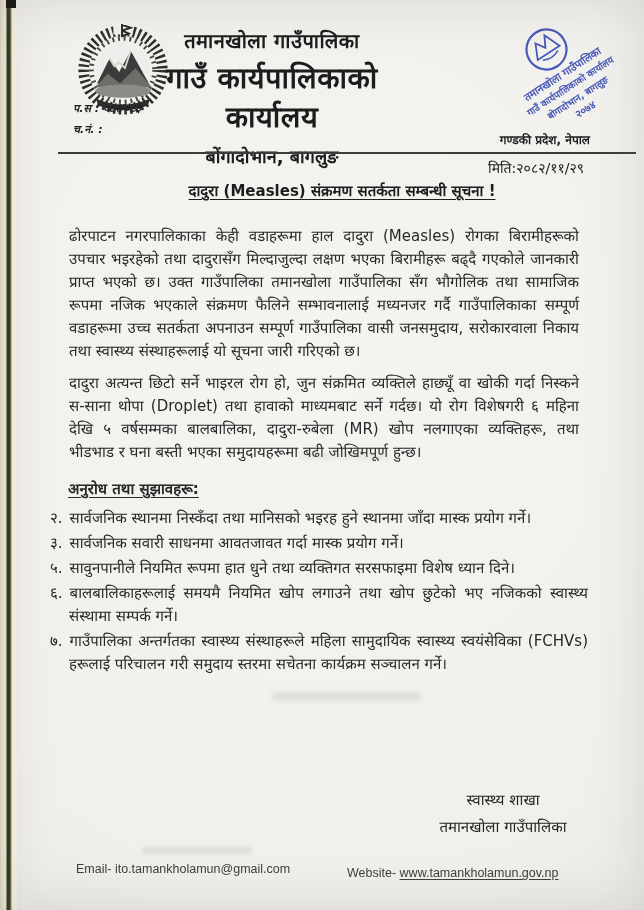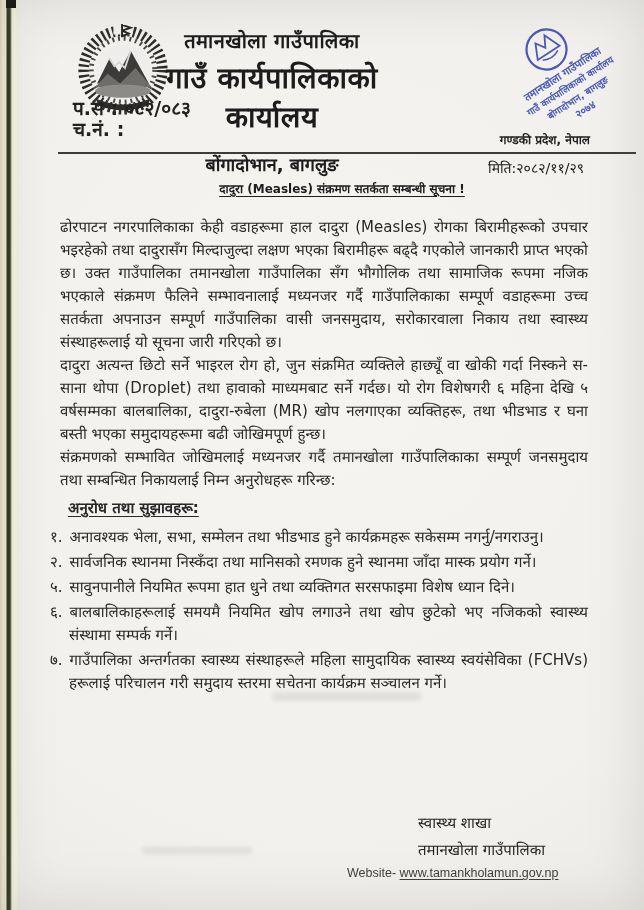--- a/index.html
+++ b/index.html
@@ -23,48 +23,48 @@
       #f6f2dc 12px,#f8f5e4 16px,#efede4 18px);
   }
   .edge-cap{position:absolute; left:6px; top:0; width:10px; height:8px; background:#0e0e0c;}
   .smudge{position:absolute; background:rgba(158,155,146,.20); border-radius:5px; filter:blur(2px);}
 
   
   .emblem{position:absolute; left:74px; top:22px; width:98px; height:96px;}
   .head-center{position:absolute; left:122px; top:27px; width:300px; text-align:center; color:#1c1c1c;}
   .org-name{font-size:20px; font-weight:bold; letter-spacing:.5px;}
   .office-name{font-size:29px; font-weight:bold; margin-top:3px; letter-spacing:.5px;}
-  .address{font-size:18px; font-weight:bold; margin-top:17px;}
+  .address{font-size:18px; font-weight:bold; margin-top:9px;}
   .stamp-wrap{position:absolute; left:498px; top:18px; width:134px; height:128px;}
-  .ref-block{position:absolute; left:73px; top:98px; font-size:19px; font-weight:bold; line-height:21px; color:#222;}
+  .ref-block{position:absolute; left:73px; top:98px; font-size:11px; font-weight:bold; line-height:21px; color:#222;font-style:italic;}
   .province{position:absolute; right:54px; top:131px; font-size:12px; font-weight:bold; color:#1f1f1f;}
   .head-rule{position:absolute; left:58px; right:8px; top:152px; height:2px; background:#3c3c3c;}
   .date-line{position:absolute; right:60px; top:158px; font-size:14px; color:#232323;}
   .notice-title{
     position:absolute; left:110px; right:70px; top:180px; text-align:center;
-    font-size:12px; font-weight:bold; color:#1d1d1d;
+    font-size:15px; font-weight:bold; color:#1d1d1d;
     text-decoration:underline; text-underline-offset:3px;
   }
 
   
   .body-text{
     position:absolute; left:60px; right:56px; top:216px;
     font-size:15px; line-height:23px; text-align:justify; color:#282828;
   }
-  .body-text p{margin:0;}
+  .body-text p{margin:9px;}
   .list-heading{
     display:inline-block; margin:5px 8px 6px; font-weight:bold;
     text-decoration:underline; text-underline-offset:3px; font-size:15px;
   }
   .req-list{margin:0;}
   .item{margin:0 0 2px; padding-left:9px; text-indent:-19px;}
   .item .num{margin-right:7px;}
 
   .signature{
-    position:absolute; right:56px; top:810px; width:170px; 
+    position:absolute; right:56px; top:787px; width:170px; text-align:center;
     font-size:15px; line-height:27px; color:#242424;
   }
   .footer-email,.footer-web{
     position:absolute; font-family:"Liberation Sans", sans-serif;
     font-size:12.5px; color:#3d3d3d;
   }
   .footer-email{left:76px; top:862px;}
   .footer-web{left:347px; top:866px;}
   .footer-web .url{text-decoration:underline; text-underline-offset:2px;margin-top:36px;}
 
@@ -118,36 +118,39 @@
 
   <div class="province">गण्डकी प्रदेश, नेपाल</div>
   <div class="head-rule"></div>
   <div class="date-line">मिति:२०८२/११/२९</div>
 
   <div class="notice-title">दादुरा (Measles) संक्रमण सतर्कता सम्बन्धी सूचना !</div>
 
   <div class="body-text">
     <p>ढोरपाटन नगरपालिकाका केही वडाहरूमा हाल दादुरा (Measles) रोगका बिरामीहरूको उपचार भइरहेको तथा दादुरासँग मिल्दाजुल्दा लक्षण भएका बिरामीहरू बढ्दै गएकोले जानकारी प्राप्त भएको छ। उक्त गाउँपालिका तमानखोला गाउँपालिका सँग भौगोलिक तथा सामाजिक रूपमा नजिक भएकाले संक्रमण फैलिने सम्भावनालाई मध्यनजर गर्दै गाउँपालिकाका सम्पूर्ण वडाहरूमा उच्च सतर्कता अपनाउन सम्पूर्ण गाउँपालिका वासी जनसमुदाय, सरोकारवाला निकाय तथा स्वास्थ्य संस्थाहरूलाई यो सूचना जारी गरिएको छ।</p>
     <p>दादुरा अत्यन्त छिटो सर्ने भाइरल रोग हो, जुन संक्रमित व्यक्तिले हाछ्यूँ वा खोकी गर्दा निस्कने स-साना थोपा (Droplet) तथा हावाको माध्यमबाट सर्ने गर्दछ। यो रोग विशेषगरी ६ महिना देखि ५ वर्षसम्मका बालबालिका, दादुरा-रुबेला (MR) खोप नलगाएका व्यक्तिहरू, तथा भीडभाड र घना बस्ती भएका समुदायहरूमा बढी जोखिमपूर्ण हुन्छ।</p>
-    <p>संक्रमणको सम्भावित जोखिमलाई मध्यनजर गर्दै तमानखोला गाउँपालिकाका सम्पूर्ण जनसमुदाय तथा सम्बन्धित निकायलाई निम्न अनुरोधहरू गरिन्छ:</p>
     <div><span class="list-heading">अनुरोध तथा सुझावहरू:</span></div>
     <div class="req-list">
-      <div class="item"><span class="num">१.</span><span>अनावश्यक भेला, सभा, सम्मेलन तथा भीडभाड हुने कार्यक्रमहरू सकेसम्म नगर्नु/नगराउनु।</span></div>
-      <div class="item"><span class="num">२.</span><span>सार्वजनिक स्थानमा निस्कँदा तथा मानिसको रमणक हुने स्थानमा जाँदा मास्क प्रयोग गर्ने।</span></div>
+      <div class="item"><span class="num">२.</span><span>सार्वजनिक स्थानमा निस्कँदा तथा मानिसको भइरह हुने स्थानमा जाँदा मास्क प्रयोग गर्ने।</span></div>
+      <div class="item"><span class="num">३.</span><span>सार्वजनिक सवारी साधनमा आवतजावत गर्दा मास्क प्रयोग गर्ने।</span></div>
       <div class="item"><span class="num">५.</span><span>सावुनपानीले नियमित रूपमा हात धुने तथा व्यक्तिगत सरसफाइमा विशेष ध्यान दिने।</span></div>
       <div class="item"><span class="num">६.</span><span>बालबालिकाहरूलाई समयमै नियमित खोप लगाउने तथा खोप छुटेको भए नजिकको स्वास्थ्य संस्थामा सम्पर्क गर्ने।</span></div>
       <div class="item"><span class="num">७.</span><span>गाउँपालिका अन्तर्गतका स्वास्थ्य संस्थाहरूले महिला सामुदायिक स्वास्थ्य स्वयंसेविका (FCHVs) हरूलाई परिचालन गरी समुदाय स्तरमा सचेतना कार्यक्रम सञ्चालन गर्ने।</span></div>
     </div>
   </div>
 
   <div class="signature">
     <div>स्वास्थ्य शाखा</div>
     <div>तमानखोला गाउँपालिका</div>
   </div>
 
+  <div class="footer-email">
+    <span>Email-</span>
+    <span>ito.tamankholamun@gmail.com</span>
+  </div>
   <div class="footer-web">
     <span>Website-</span>
     <span class="url">www.tamankholamun.gov.np</span>
   </div>
 
   <div class="smudge" style="left:272px;top:692px;width:150px;height:9px;"></div>
   <div class="smudge" style="left:142px;top:847px;width:110px;height:7px;"></div>
   <div class="smudge" style="left:300px;top:452px;width:90px;height:8px;opacity:.6;"></div>
 
 </div>

